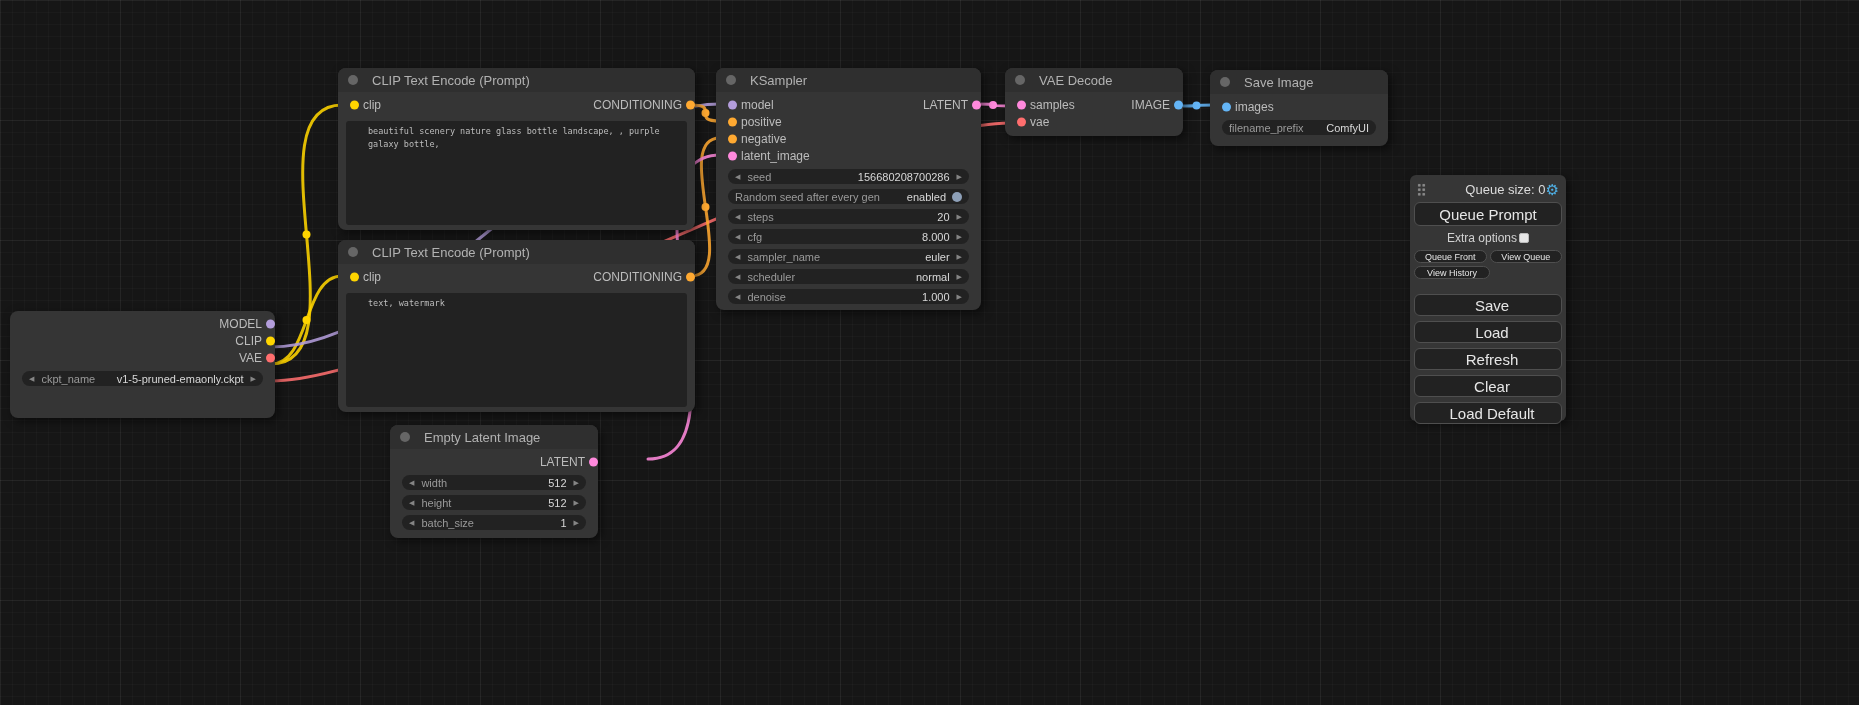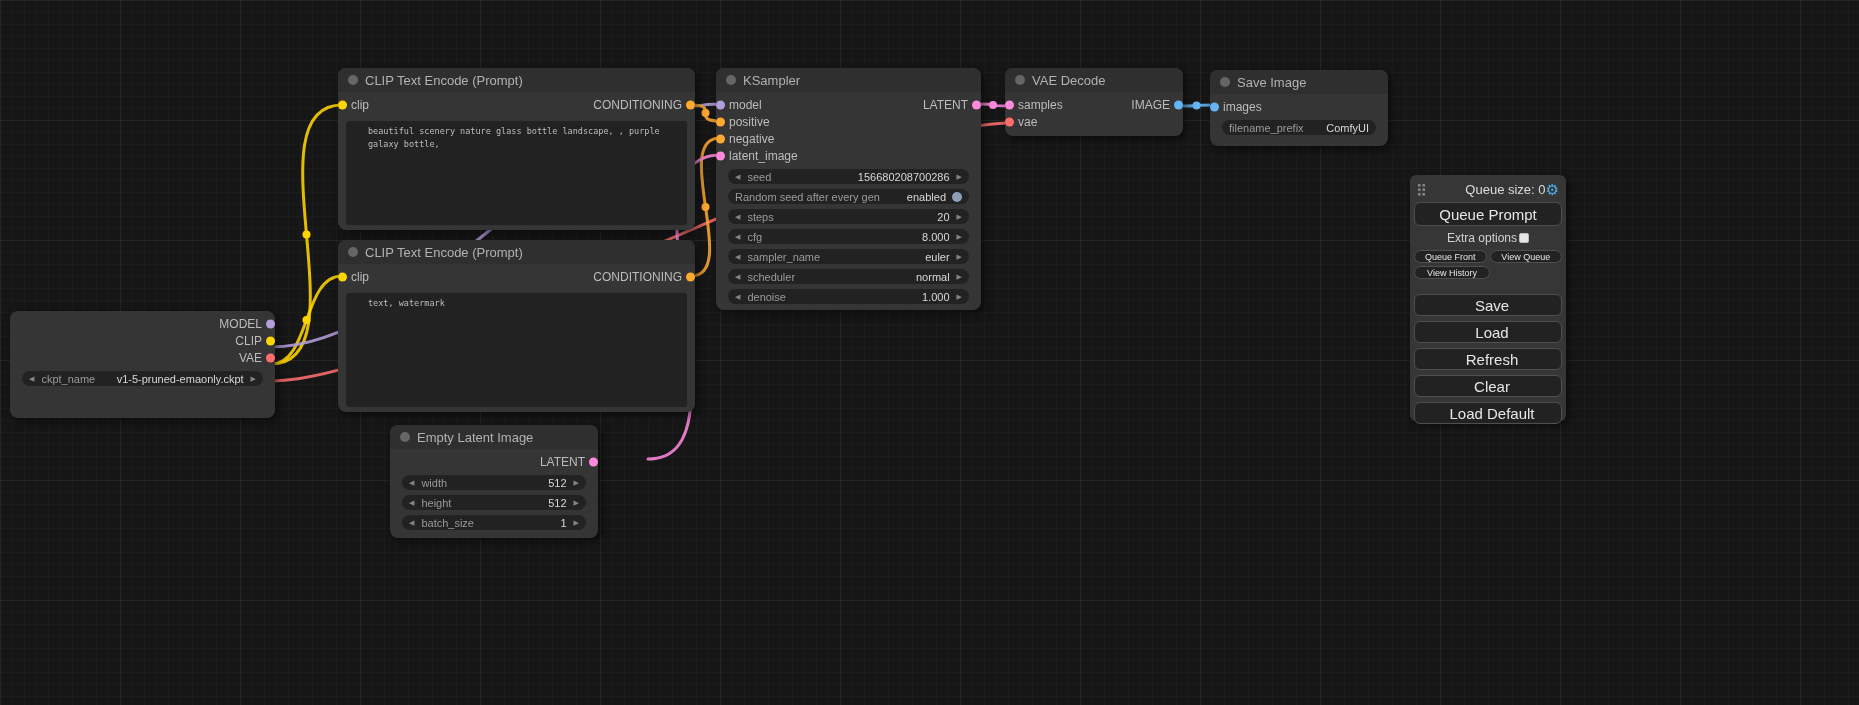--- a/index.html
+++ b/index.html
@@ -21,25 +21,25 @@
   #wires { position: absolute; left: 0; top: 0; z-index: 1; pointer-events: none; }
 
   
   .node {
     position: absolute; z-index: 2;
     background: #353535; border-radius: 8px; overflow: hidden;
     box-shadow: 3px 3px 10px rgba(0,0,0,.55);
     color: #bcbcbc; font-size: 12px;
   }
   .node-title {
-    height: 24px; display: flex; align-items: center; gap: 7px;
+    height: 24px; display: flex; align-items: center; gap: 14px;
     padding: 0 10px; background: #2f2f2f; color: #b2b2b2; font-size: 13px;
   }
   .collapse-dot { width: 10px; height: 10px; border-radius: 50%; background: #666; flex: 0 0 auto; }
-  .slots { padding-top: 4px; }
+  .slots { padding-top: 4px; padding-left: 12px; }
   .slot-row {
     position: relative; height: 17px;
     display: flex; align-items: center; padding: 0 13px;
   }
   .in-label  { color: #bcbcbc; }
   .out-label { color: #bcbcbc; margin-left: auto; }
   .dot {
     position: absolute; width: 9px; height: 9px; border-radius: 50%;
     top: 50%; transform: translateY(-50%); background: #888;
   }

